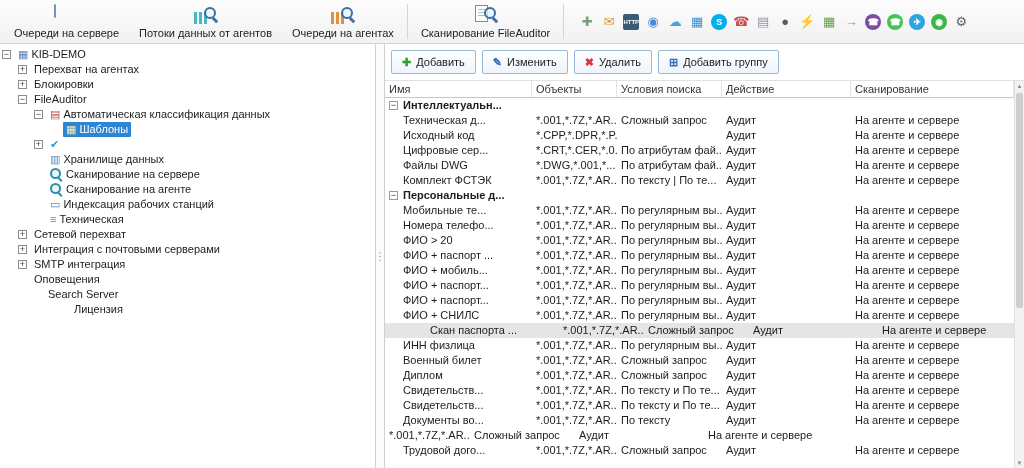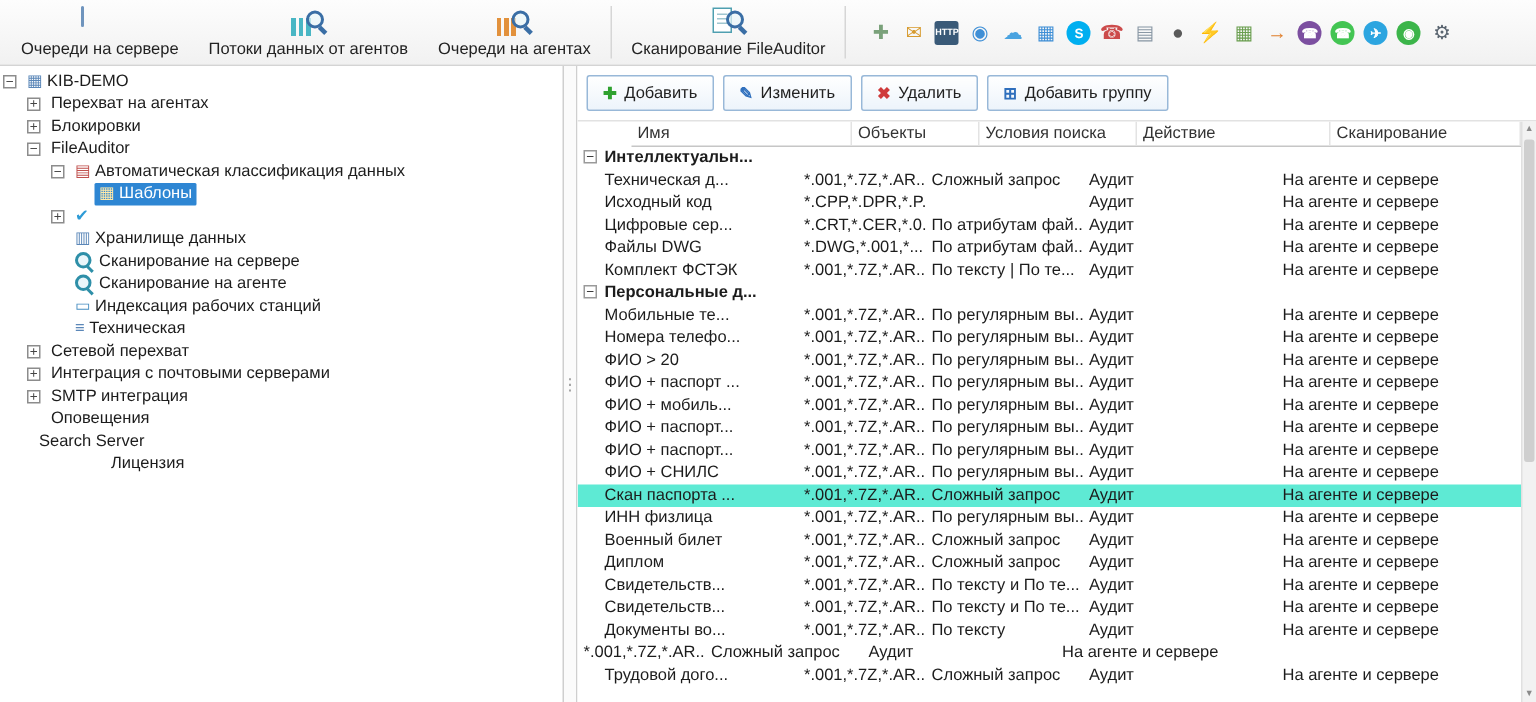--- a/index.html
+++ b/index.html
@@ -61,25 +61,25 @@
   .rpane { flex:1; display:flex; flex-direction:column; overflow:hidden; background:#fff; }
   .actionbar { flex:none; display:flex; gap:6px; padding:6px 0 6px 6px; align-items:center; }
   .act-btn { display:inline-flex; align-items:center; gap:5px; height:24px; padding:0 10px;
              border:1px solid #98b8d8; border-radius:2px; background:linear-gradient(#ffffff,#edf4fb);
              font-family:"Liberation Sans", sans-serif; font-size:11px; color:#222; cursor:default; }
   .act-ic { font-size:11px; font-weight:bold; }
   .c-green { color:#2fa12f; } .c-blue { color:#2f6fbd; } .c-red { color:#cf3b3b; } .c-grid { color:#2f6fbd; }
 
   .table-wrap { flex:1; position:relative; overflow:hidden; border-top:1px solid #e2e2e2; }
   .grid-header { display:flex; height:17px; align-items:center; border-bottom:1px solid #c6c6c6;
-                 color:#333; margin-right:10px;margin-left:36px; }
+                 color:#333; margin-right:10px; }
   .th { padding:0 4px; border-right:1px solid #e3e3e3; overflow:hidden; white-space:nowrap; height:100%; line-height:16px; }
   .grid-body { margin-right:10px; }
   .tr { display:flex; height:15px; line-height:15px; }
-  .tr.selected { background:#5eead4; }
+  .tr.selected { background:#e5e5e5;padding-left:27px; }
   .td { padding:0 4px; overflow:hidden; white-space:nowrap; }
   .w1 { width:147px; flex:none; } .w2 { width:85px; flex:none; } .w3 { width:105px; flex:none; }
   .w4 { width:129px; flex:none; } .w5 { flex:1; }
   .gbox { display:inline-block; width:9px; height:9px; border:1px solid #9a9a9a; background:#fff;
           font-size:9px; line-height:7px; text-align:center; margin-right:5px; color:#333; vertical-align:1px; }
   .gname { font-weight:bold; }
   .iname { padding-left:14px; }
 
   
   .vscroll { position:absolute; top:0; right:0; bottom:0; width:10px; background:#f2f2f2;
@@ -243,21 +243,21 @@
           <span class="tree-label-wrap">
             <span class="tree-lbl">SMTP интеграция</span>
           </span>
         </div>
         <div class="tree-row" style="padding-left: 18px;">
           <span class="expander empty"></span>
           <span class="tree-label-wrap">
             <span class="tree-lbl">Оповещения</span>
           </span>
         </div>
-        <div class="tree-row" style="padding-left: 10px;">
+        <div class="tree-row" style="padding-left: 32px;">
           <span class="expander empty"></span>
           <span class="tree-label-wrap">
             <span class="tree-lbl">Search Server</span>
           </span>
         </div>
         <div class="tree-row" style="padding-left: 18px; gap: 40px;">
           <span class="expander empty"></span>
           <span class="tree-label-wrap">
             <span class="tree-lbl">Лицензия</span>
           </span>

